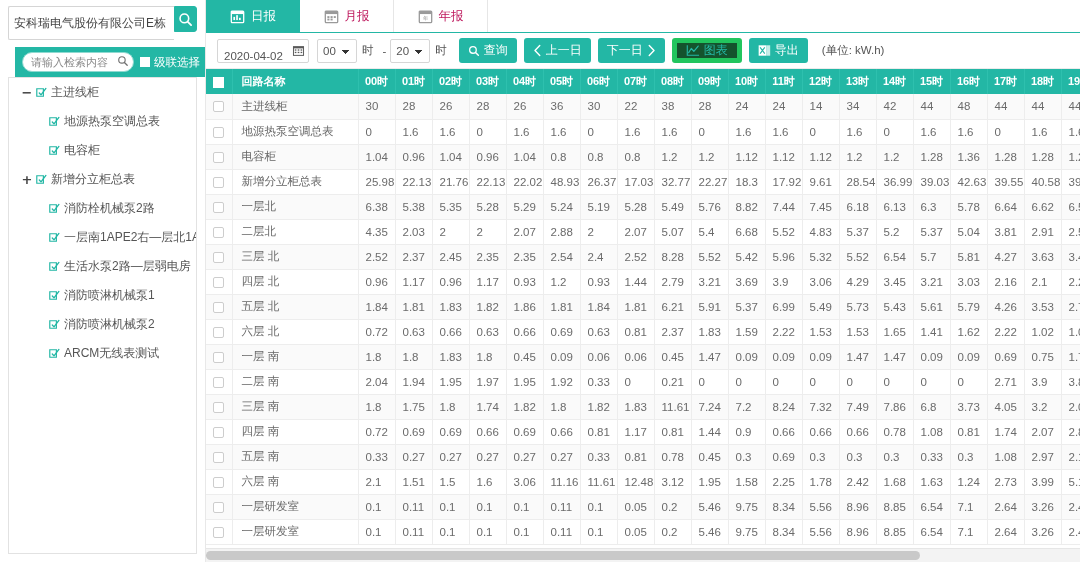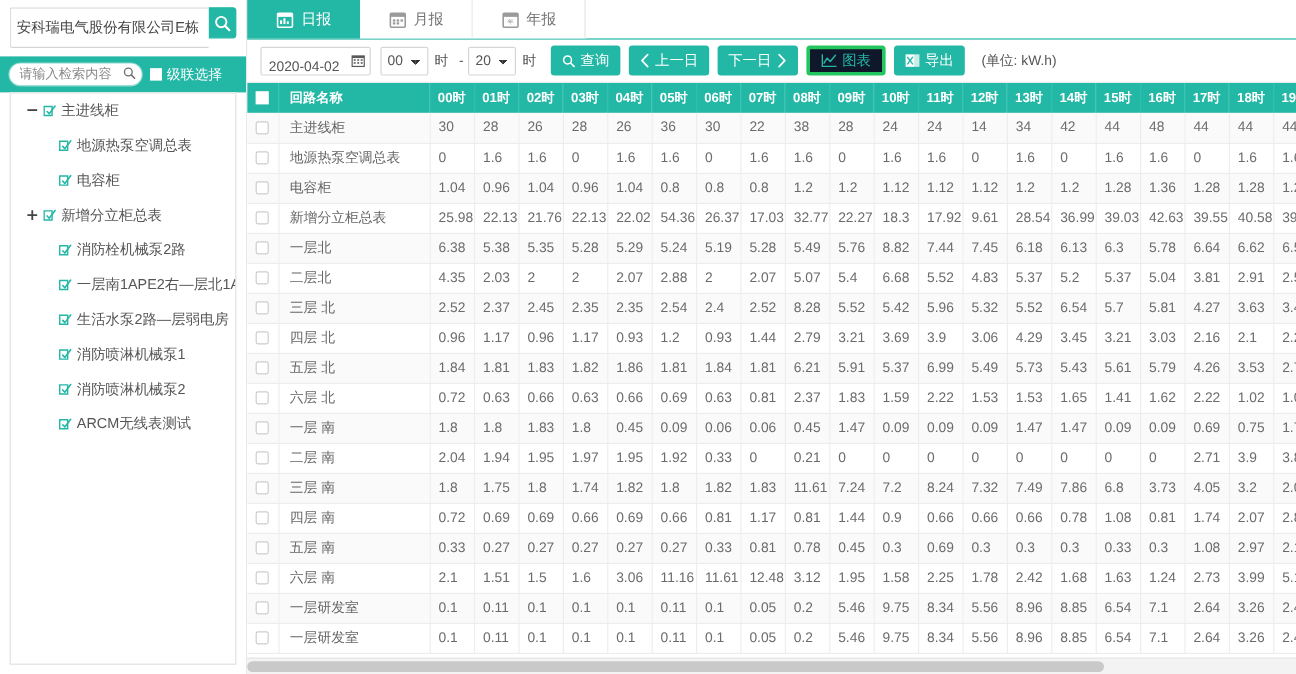--- a/index.html
+++ b/index.html
@@ -53,20 +53,21 @@
     cursor: pointer;
   }
   .filter-bar {
     margin-top: 7px;
     height: 30px;
     background: #23b7a5;
     display: flex;
     align-items: center;
     padding: 0 7px;
     gap: 6px;
+    margin-left: 15px;
   }
   .filter-input-wrap {
     position: relative;
     flex: 0 0 112px;
     height: 20px;
   }
   .filter-input {
     width: 112px; height: 20px;
     border-radius: 10px;
     border: 1px solid #8fd9d0;
@@ -140,21 +141,21 @@
     display: flex;
     align-items: stretch;
     border-bottom: 1px solid #23b7a5;
     background: #fff;
   }
   .tab {
     width: 94px;
     display: flex; align-items: center; justify-content: center;
     gap: 6px;
     font-size: 12.5px;
-    color: #737373;
+    color: #be185d;
     border-right: 1px solid #e6e6e6;
     cursor: pointer;
     background: #fff;
   }
   .tab.active {
     background: #23b7a5;
     color: #fff;
     border-right: none;
   }
 
@@ -210,23 +211,23 @@
     border: none;
     border-radius: 3px;
     font-size: 12px;
     padding: 0 9px;
     margin-left: 7px;
     cursor: pointer;
     font-family: "Liberation Sans", sans-serif;
     white-space: nowrap;
   }
   .tbtn.ghost {
-    background: #0f172a;
+    background: #14532d;
     color: #23b7a5;
-    border: 3px solid #22c55e;
+    border: 5px solid #22c55e;
     text-align: right;
   }
   .unit-note {
     margin-left: 14px;
     font-size: 11.5px;
     color: #555;
     white-space: nowrap;
     text-align: center;
   }
 
@@ -634,21 +635,21 @@
               <td>1.28</td>
             </tr>
             <tr>
               <td class="c-check"><span class="rowchk"></span></td>
               <td class="c-name">新增分立柜总表</td>
               <td>25.98</td>
               <td>22.13</td>
               <td>21.76</td>
               <td>22.13</td>
               <td>22.02</td>
-              <td>54.36</td>
+              <td>48.93</td>
               <td>26.37</td>
               <td>17.03</td>
               <td>32.77</td>
               <td>22.27</td>
               <td>18.3</td>
               <td>17.92</td>
               <td>9.61</td>
               <td>28.54</td>
               <td>36.99</td>
               <td>39.03</td>

